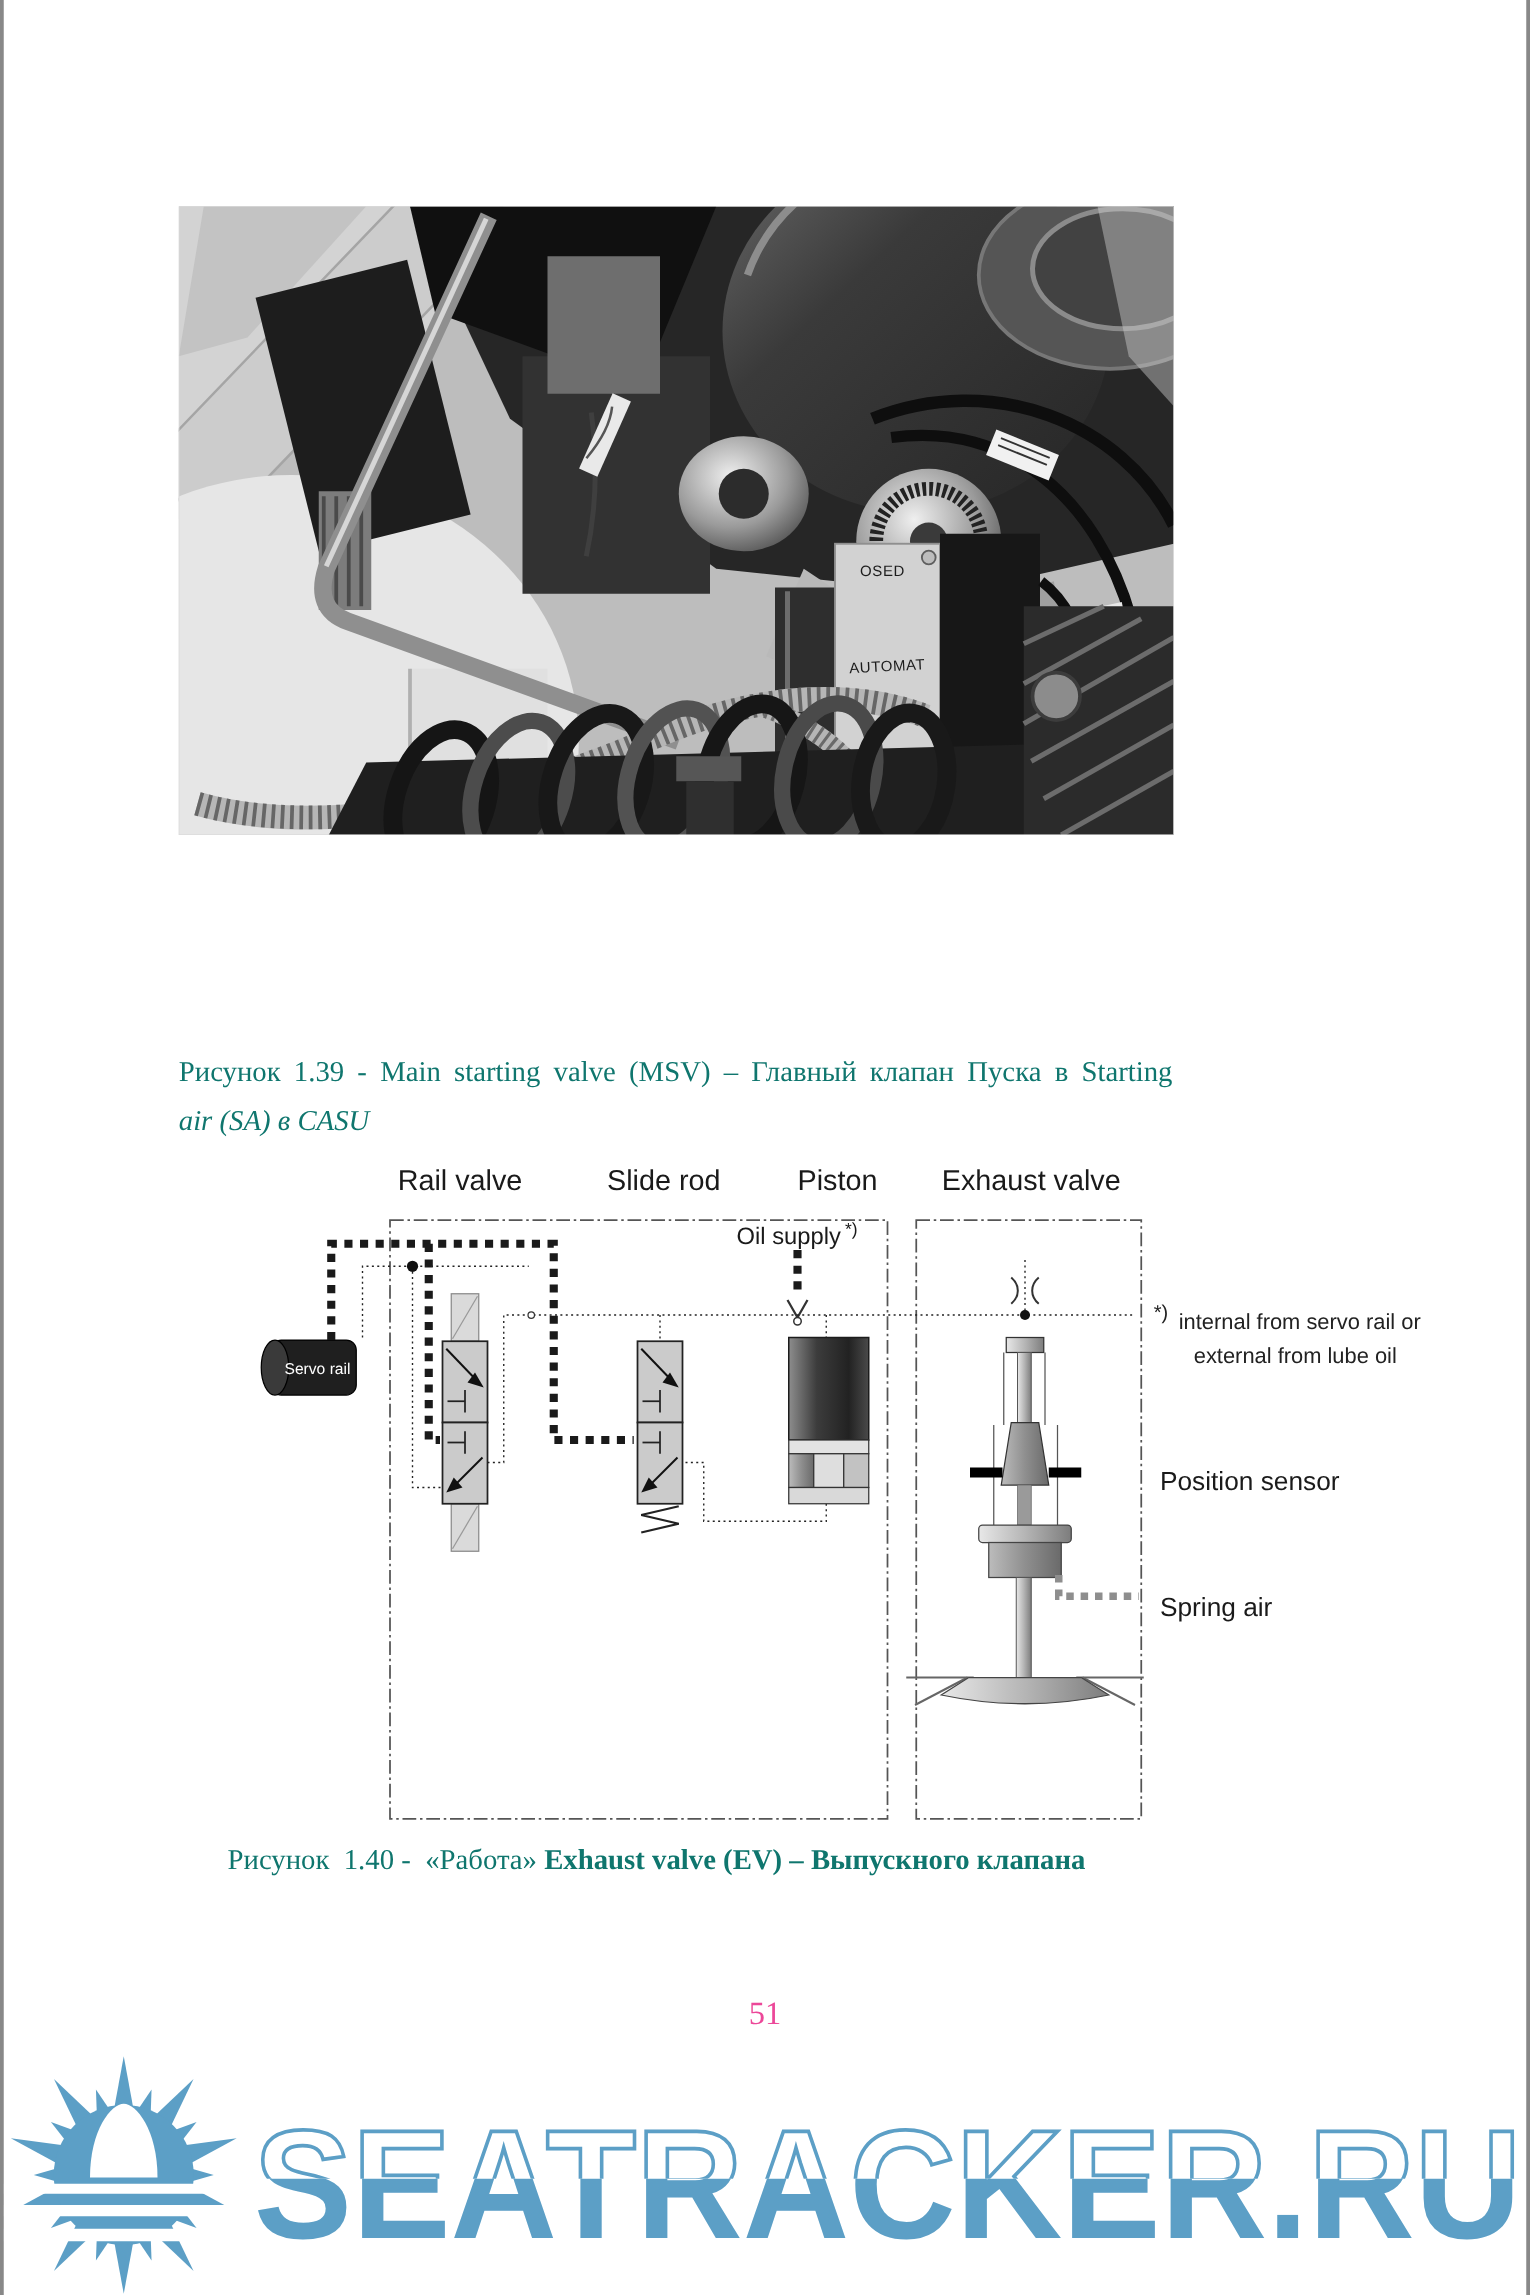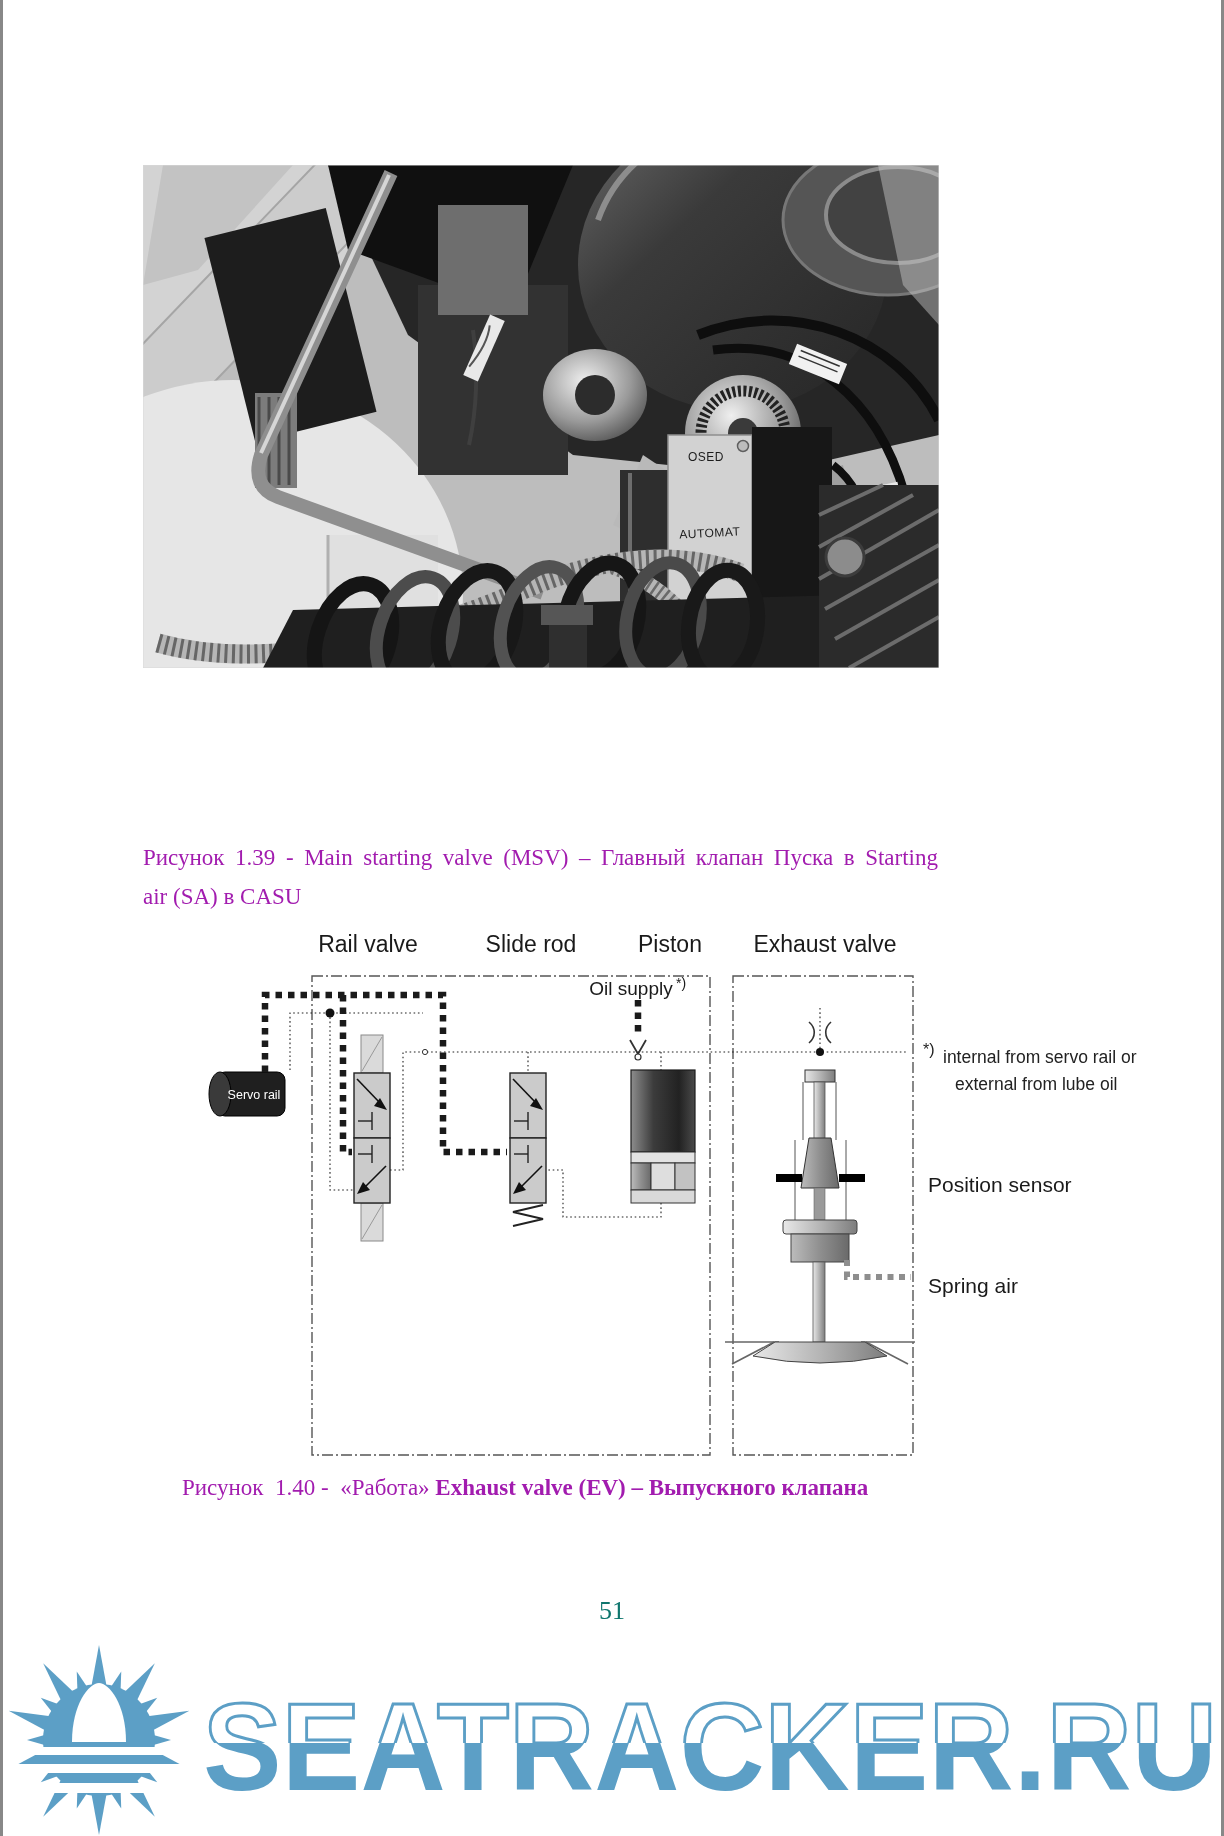--- a/index.html
+++ b/index.html
@@ -2,24 +2,24 @@
 <html><head>
 <meta charset="utf-8">
 <style>
   html,body { margin:0; padding:0; background:#888; }
   .page {
     position:relative; width:1184px; height:1836px; margin:0 auto;
     background:#ffffff; overflow:hidden;
     font-family:"Liberation Serif", serif; color:#141414;padding-left:34px;
   }
   .abs { position:absolute; }
-  .caption { font-size:23px; line-height:39px; color:#a21caf; }
+  .caption { font-size:23px; line-height:39px; color:#0f766e; }
   .cap-just { width:795px; text-align:justify; text-align-last:justify; }
   .cap140 b { font-weight:bold; }
-  .pagenum { width:100%; text-align:center; font-size:26px; color:#0f766e; }
+  .pagenum { width:100%; text-align:center; font-size:26px; color:#ec4899; }
   svg text { font-family:"Liberation Sans", sans-serif; }
 </style>
 </head>
 <body>
 
 <div class="page">
 
   <svg class="abs" style="left:140px; top:165px;" width="796" height="503" viewBox="0 0 796 503" role="img">
     <defs>
       <linearGradient id="phDiscG" x1="0" y1="0" x2="1" y2="1">
@@ -149,21 +149,21 @@
           <line x1="682" y1="444" x2="796" y2="380"></line>
         <line x1="692" y1="474" x2="796" y2="415"></line>
           <line x1="706" y1="503" x2="796" y2="452"></line>
       </g>
       <circle cx="702" cy="392" r="19" fill="#8c8c8c" stroke="#3c3c3c" stroke-width="3"></circle>
       <rect x="0" y="0" width="796" height="503" fill="none" stroke="#d9d9d9" stroke-width="1"></rect>
     </g>
   </svg>
 
   <div class="abs caption cap-just" style="left:140px; top:838px;">Рисунок 1.39 - Main starting valve (MSV) – Главный клапан Пуска в Starting</div>
-  <div class="abs caption" style="left:140px; top:877px;">air (SA) в CASU</div>
+  <div class="abs caption" style="left:140px; top:877px;font-style:italic;">air (SA) в CASU</div>
 
   <svg class="abs" style="left:150px; top:920px;" width="1040" height="548" viewBox="150 920 1040 548" role="img">
     <defs>
       <linearGradient id="dgPiston" x1="0" y1="0" x2="1" y2="0">
         <stop offset="0" stop-color="#8d8d8d"></stop>
           <stop offset="0.35" stop-color="#3c3c3c"></stop>
           <stop offset="0.75" stop-color="#222"></stop>
           <stop offset="1" stop-color="#4a4a4a"></stop>
       </linearGradient>
       <linearGradient id="dgMetal" x1="0" y1="0" x2="1" y2="0">

